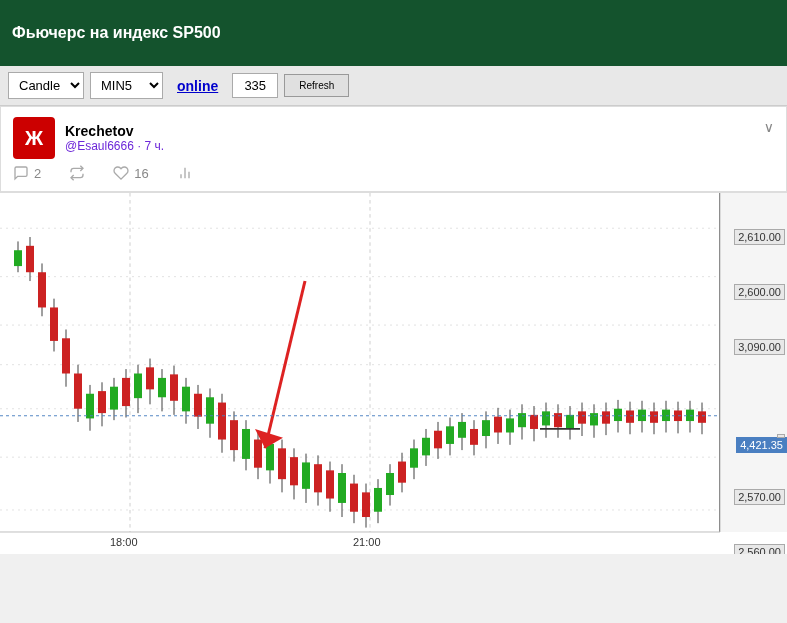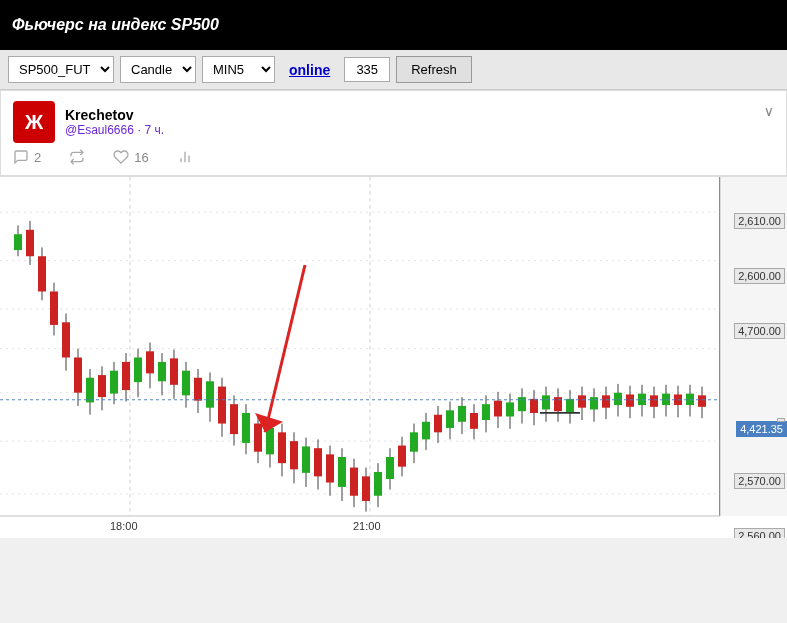--- a/index.html
+++ b/index.html
@@ -4,26 +4,25 @@
   <style>
     * { box-sizing: border-box; margin: 0; padding: 0; }
     body {
       font-family: Arial, sans-serif;
       background: #f0f0f0;
       width: 787px;
       min-height: 623px;
       overflow: hidden;
     }
     .title-bar {
-      background: #000000;
+      background: #14532d;
       color: white;
       font-size: 16px;
       font-weight: bold;
-      padding: 16px 12px;
-      font-style: italic;
+      padding: 24px 12px;
     }
     .toolbar {
       background: #e8e8e8;
       border-bottom: 1px solid #ccc;
       display: flex;
       align-items: center;
       padding: 6px 8px;
       gap: 6px;
     }
     .toolbar select, .toolbar input[type="text"] {
@@ -38,21 +37,21 @@
       text-decoration: underline;
       font-size: 14px;
       font-weight: bold;
       cursor: pointer;
       padding: 0 8px;
     }
     .toolbar .refresh-btn {
       background: #e0e0e0;
       border: 1px solid #999;
       padding: 5px 14px;
-      font-size: 13px;
+      font-size: 10px;
       cursor: pointer;
     }
     .toolbar .number-input {
       width: 46px;
       text-align: center;
     }
     .tweet-panel {
       background: white;
       border: 1px solid #ddd;
       margin: 0;
@@ -161,23 +160,20 @@
     }
   </style>
 </head>
 <body>
 
 <div class="title-bar">
   <span>Фьючерс на индекс SP500</span>
 </div>
 
 <div class="toolbar">
-  <select>
-    <option>SP500_FUT</option>
-  </select>
   <select>
     <option>Candle</option>
     <option>Line</option>
     <option>Bar</option>
   </select>
   <select>
     <option>MIN5</option>
     <option>MIN1</option>
     <option>MIN15</option>
   </select>
@@ -429,21 +425,21 @@
     <line x1="720" y1="0" x2="720" y2="385" stroke="#bbb" stroke-width="1"></line>
 
     <rect x="0" y="385" width="787" height="25" fill="white"></rect>
     <line x1="0" y1="385" x2="720" y2="385" stroke="#bbb" stroke-width="1"></line>
 
     <line x1="0" y1="253" x2="720" y2="253" stroke="#4a7fc1" stroke-width="1" stroke-dasharray="3,3"></line>
   </svg>
 
   <div class="price-label" style="top: 36px; right: 2px;">2,610.00</div>
   <div class="price-label" style="top: 91px; right: 2px;">2,600.00</div>
-  <div class="price-label" style="top: 146px; right: 2px;">4,700.00</div>
+  <div class="price-label" style="top: 146px; right: 2px;">3,090.00</div>
   <div class="current-price-label" style="top: 244px; right: 0px;">4,421.35</div>
   <div class="price-label" style="top: 241px; right: 2px;"></div>
   <div class="price-label" style="top: 296px; right: 2px;">2,570.00</div>
   <div class="price-label" style="top: 351px; right: 2px;">2,560.00</div>
   <div class="price-label" style="top: 395px; right: 2px;">4,250.00</div>
 
   <div class="time-label" style="left: 110px;">18:00</div>
   <div class="time-label" style="left: 353px;">21:00</div>
 </div>
 

